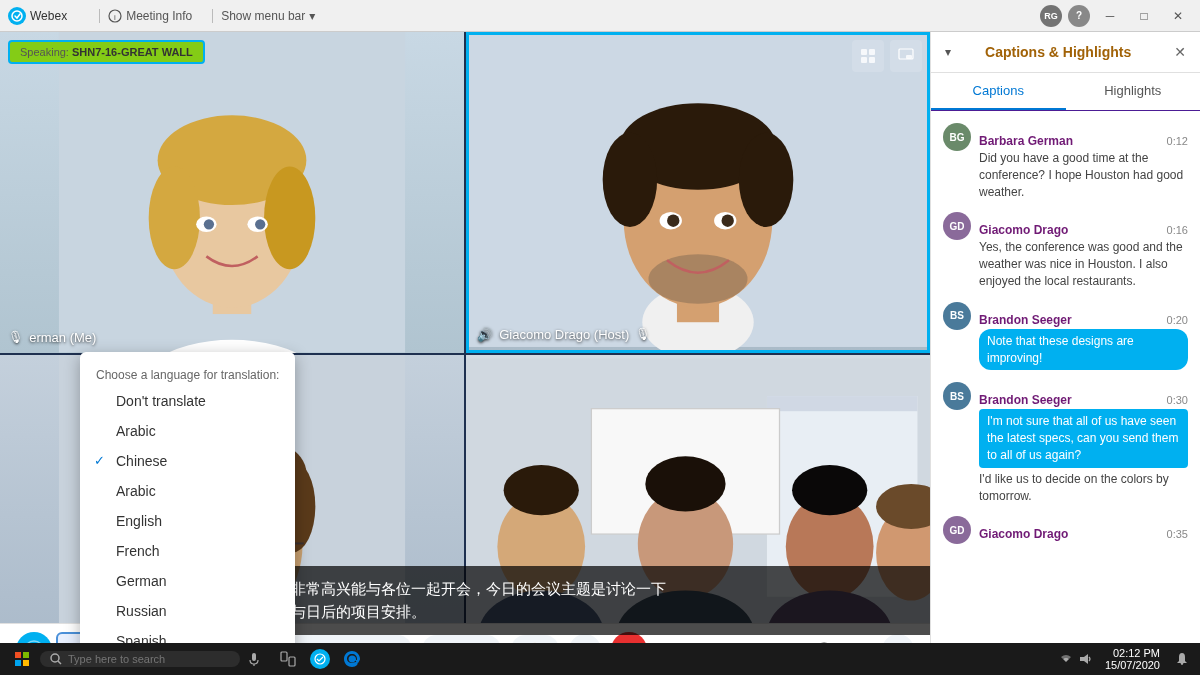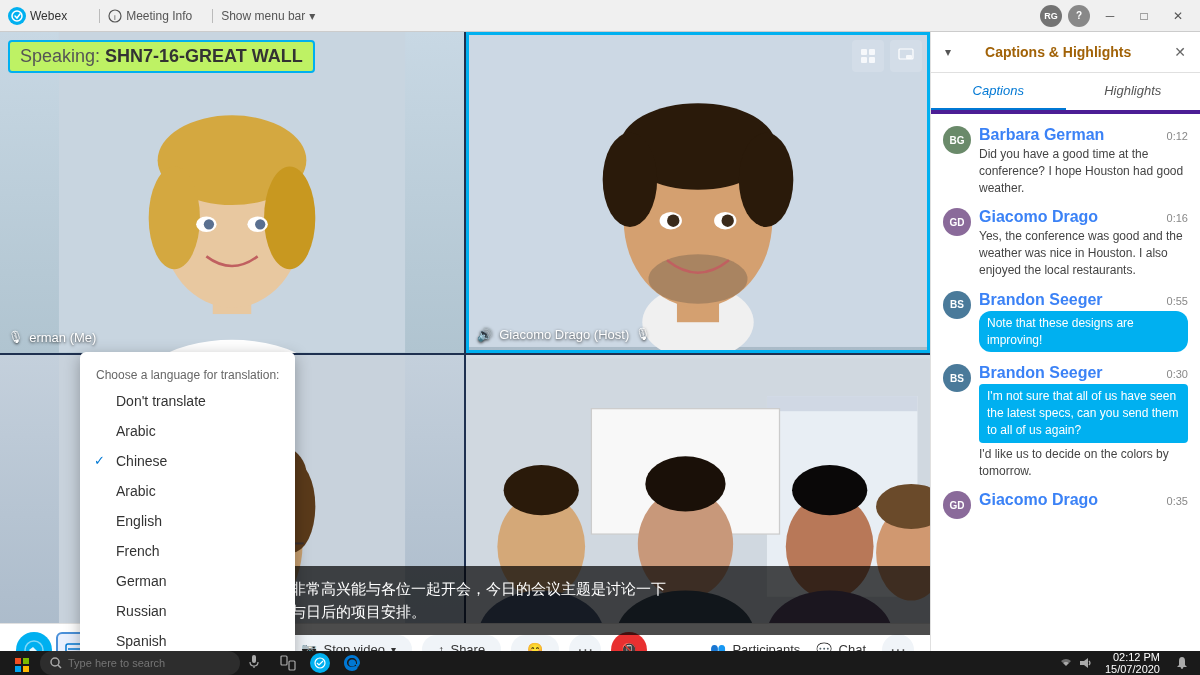--- a/index.html
+++ b/index.html
@@ -90,25 +90,25 @@
       flex-direction: column;
       background: #1e3050;
       position: relative;
     }
 
     
     .speaking-indicator {
       position: absolute;
       top: 8px;
       left: 8px;
-      background: #bef264;
+      background: #84cc16;
       border: 2px solid #00b0f0;
       border-radius: 4px;
       padding: 4px 10px;
-      font-size: 18px;
+      font-size: 11px;
       color: #333;
       z-index: 20;
     }
     .speaking-indicator span { color: #555; }
 
     
     .view-controls {
       position: absolute;
       top: 8px;
       right: 8px;
@@ -342,22 +342,21 @@
       margin-left: 28px;
     }
     .panel-close {
       font-size: 14px;
       color: #666;
       cursor: pointer;
     }
 
     .panel-tabs {
       display: flex;
-      border-bottom: 4px solid #4c1d95;
-      font-style: italic;
+      border-bottom: 1px solid #4c1d95;
     }
     .panel-tab {
       flex: 1;
       text-align: center;
       padding: 10px;
       font-size: 13px;
       color: #555;
       cursor: pointer;
       border-bottom: 2px solid transparent;
     }
@@ -390,23 +389,24 @@
     }
 
     .message-body { flex: 1; }
     .message-meta {
       display: flex;
       justify-content: space-between;
       align-items: baseline;
       margin-bottom: 2px;
     }
     .message-name {
-      font-size: 16px;
+      font-size: 12px;
       font-weight: 600;
-      color: #3b82f6;
+      color: #701a75;
+      margin-top: 11px;
     }
     .message-time {
       font-size: 11px;
       color: #888;
     }
     .message-text {
       font-size: 12px;
       color: #444;
       line-height: 1.4;
     }
@@ -423,23 +423,24 @@
       padding: 4px 8px;
       border-radius: 4px;
     }
 
     
     .taskbar {
       position: fixed;
       bottom: 0;
       left: 0;
       right: 0;
-      height: 24px;
+      height: 32px;
       background: #1a1a1a;
       display: flex;
+      align-items: center;
       z-index: 200;
       padding: 0 8px;
       gap: 4px;
     }
     .taskbar-start {
       width: 28px; height: 28px;
       display: flex; align-items: center; justify-content: center;
       cursor: pointer;
     }
     .taskbar-search {
@@ -789,21 +790,21 @@
           </div>
           <div class="message-text">Yes, the conference was good and the weather was nice in Houston. I also enjoyed the local restaurants.</div>
         </div>
       </div>
 
       <div class="message-item">
         <div class="message-avatar" style="background:#4a7a9a;">BS</div>
         <div class="message-body">
           <div class="message-meta">
             <span class="message-name">Brandon Seeger</span>
-            <span class="message-time">0:55</span>
+            <span class="message-time">0:20</span>
           </div>
           <div class="message-text highlight">Note that these designs are improving!</div>
         </div>
       </div>
 
       <div class="message-item">
         <div class="message-avatar" style="background:#4a7a9a;">BS</div>
         <div class="message-body">
           <div class="message-meta">
             <span class="message-name">Brandon Seeger</span>

